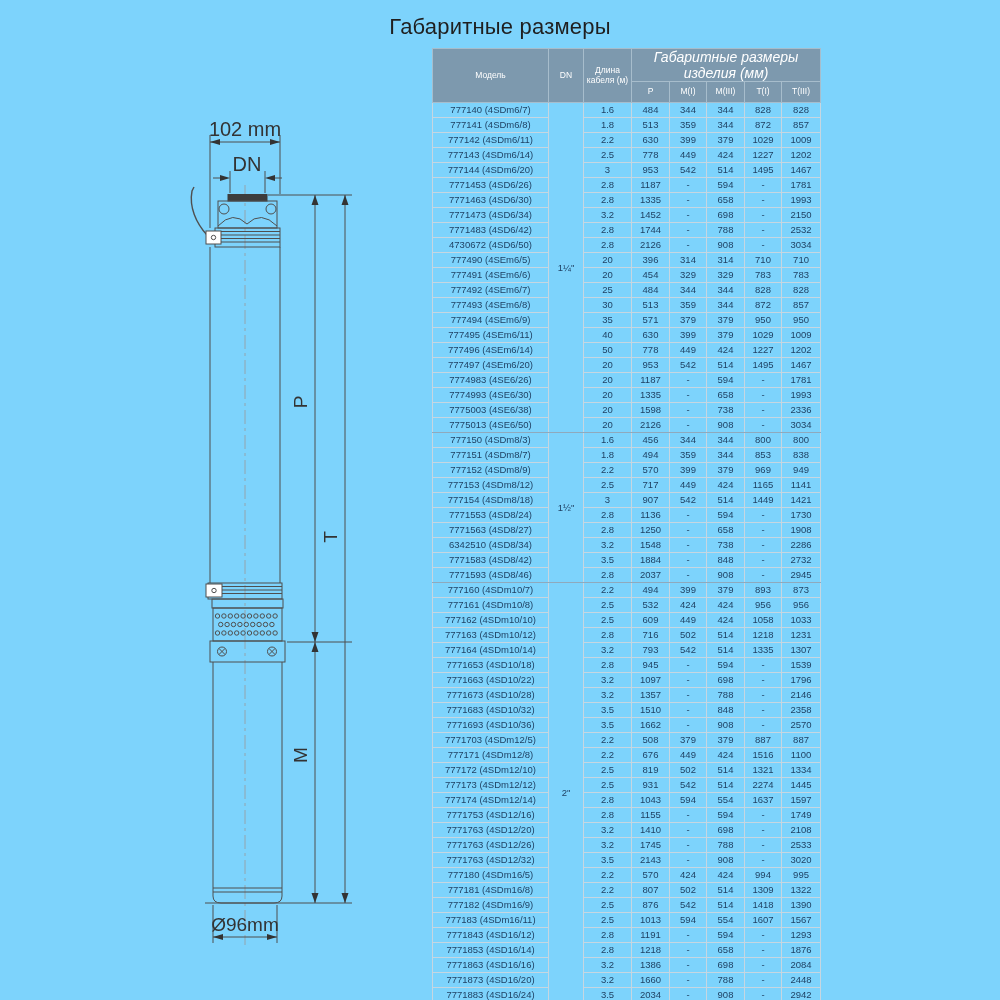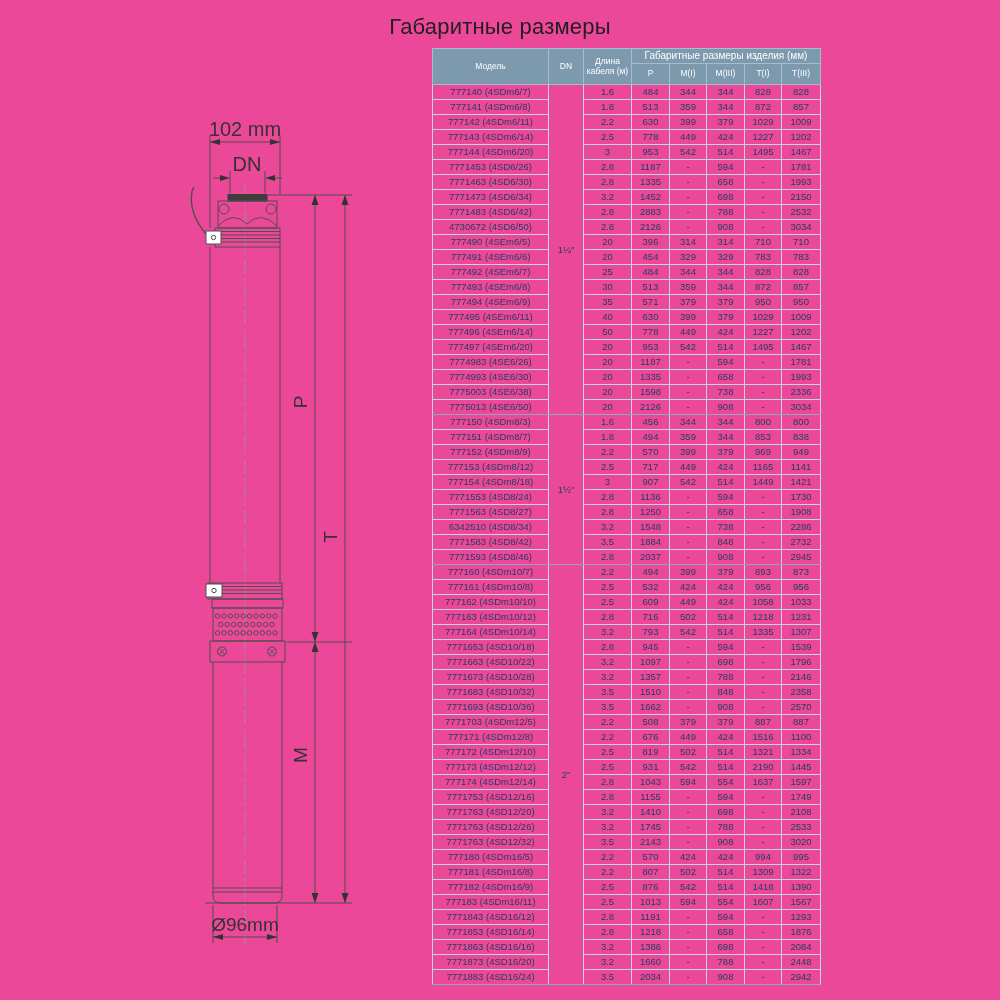--- a/index.html
+++ b/index.html
@@ -1,28 +1,28 @@
 <!DOCTYPE html>
 <html><head>
 <meta charset="utf-8">
 <style>
   html,body{margin:0;padding:0;background:#fff;}
-  .page{position:relative;width:1000px;height:1000px;background:#ec4899;overflow:hidden;
+  .page{position:relative;width:1000px;height:1000px;background:#7dd3fc;overflow:hidden;
         font-family:"Liberation Sans",sans-serif;}
   .title{position:absolute;top:14px;left:0;width:1000px;text-align:center;
          font-size:22px;color:#1f1f1f;letter-spacing:.2px;}
   
   .drawing{position:absolute;left:110px;top:95px;}
   .drawing text{fill:#333;font-family:"Liberation Sans",sans-serif;}
   
   .spec-table{position:absolute;left:432px;top:48px;border-collapse:collapse;
               table-layout:fixed;width:388px;color:#1d3d5f;}
   .spec-table th{background:#7d99ae;color:#fff;font-weight:normal;font-size:8.5px;
                  border:1px solid #a7bdcc;padding:0;line-height:1.15;}
-  .spec-table .h-group{height:14px;font-size:10px;}
+  .spec-table .h-group{height:14px;font-size:14px;font-style:italic;}
   .spec-table .h-sub th{height:20px;}
   .spec-table td{border:1px solid #c6d6e1;font-size:9.5px;text-align:center;
                  padding:0;height:14px;line-height:1;white-space:nowrap;}
   .spec-table tr.section-end td{border-bottom:1px solid #8fa9bc;}
   .spec-table td.dn-cell{border-bottom:1px solid #8fa9bc;font-size:9.5px;}
   .spec-table thead th{text-align:center;vertical-align:middle;}
 </style>
 </head>
 <body>
 
@@ -261,21 +261,21 @@
           <td class="num-cell">3.2</td>
           <td class="num-cell">1452</td>
           <td class="num-cell">-</td>
           <td class="num-cell">698</td>
           <td class="num-cell">-</td>
           <td class="num-cell">2150</td>
         </tr>
         <tr>
           <td class="model-cell">7771483 (4SD6/42)</td>
           <td class="num-cell">2.8</td>
-          <td class="num-cell">2883</td>
+          <td class="num-cell">1744</td>
           <td class="num-cell">-</td>
           <td class="num-cell">788</td>
           <td class="num-cell">-</td>
           <td class="num-cell">2532</td>
         </tr>
         <tr>
           <td class="model-cell">4730672 (4SD6/50)</td>
           <td class="num-cell">2.8</td>
           <td class="num-cell">2126</td>
           <td class="num-cell">-</td>
@@ -599,21 +599,21 @@
           <td class="num-cell">514</td>
           <td class="num-cell">1321</td>
           <td class="num-cell">1334</td>
         </tr>
         <tr>
           <td class="model-cell">777173 (4SDm12/12)</td>
           <td class="num-cell">2.5</td>
           <td class="num-cell">931</td>
           <td class="num-cell">542</td>
           <td class="num-cell">514</td>
-          <td class="num-cell">2190</td>
+          <td class="num-cell">2274</td>
           <td class="num-cell">1445</td>
         </tr>
         <tr>
           <td class="model-cell">777174 (4SDm12/14)</td>
           <td class="num-cell">2.8</td>
           <td class="num-cell">1043</td>
           <td class="num-cell">594</td>
           <td class="num-cell">554</td>
           <td class="num-cell">1637</td>
           <td class="num-cell">1597</td>

